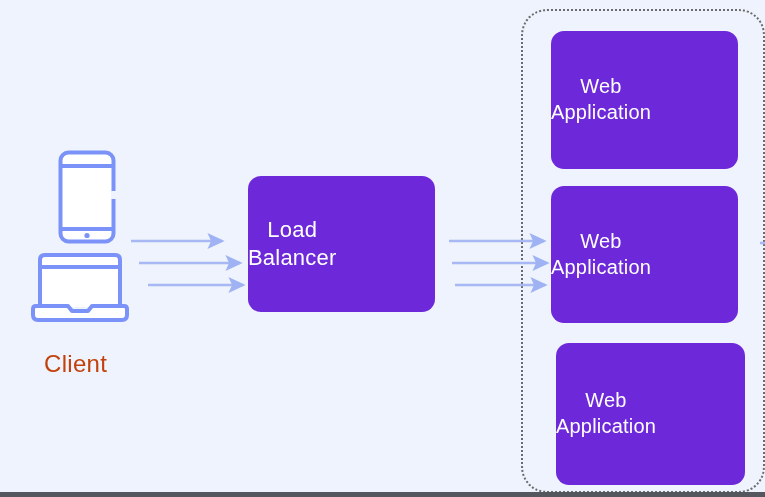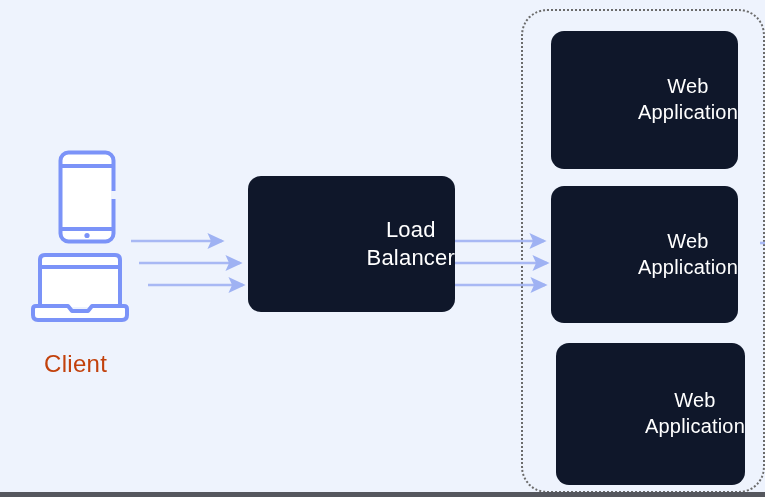--- a/index.html
+++ b/index.html
@@ -31,40 +31,40 @@
     height: 484px;
     border: 2px dotted #6b6b6b;
     border-radius: 26px;
     box-sizing: border-box;
     background: transparent;
   }
 
   
   .node-box {
     position: absolute;
-    background: #0f172a;
+    background: #6d28d9;
     border-radius: 13px;
     color: #ffffff;
     display: flex;
     align-items: center;
-    justify-content: flex-end;
+    justify-content: flex-start;
     text-align: center;
     line-height: 1.28;
     letter-spacing: .2px;
     box-sizing: border-box;
   }
   .node-box .node-label {
     display: block;
     white-space: pre-line;
   }
 
   #load-balancer-node {
     left: 248px;
     top: 176px;
-    width: 207px;
+    width: 187px;
     height: 136px;
     font-size: 22px;
   }
   #web-app-node-1 {
     left: 551px;
     top: 31px;
     width: 187px;
     height: 138px;
     font-size: 20px;
   }

